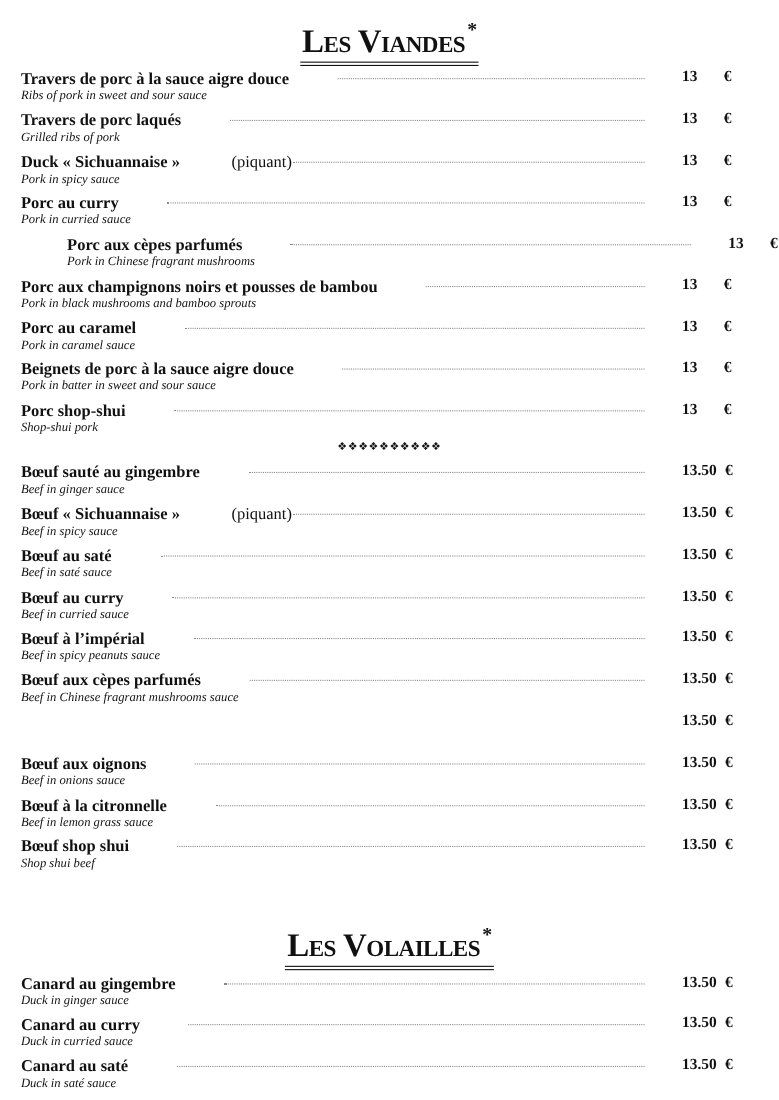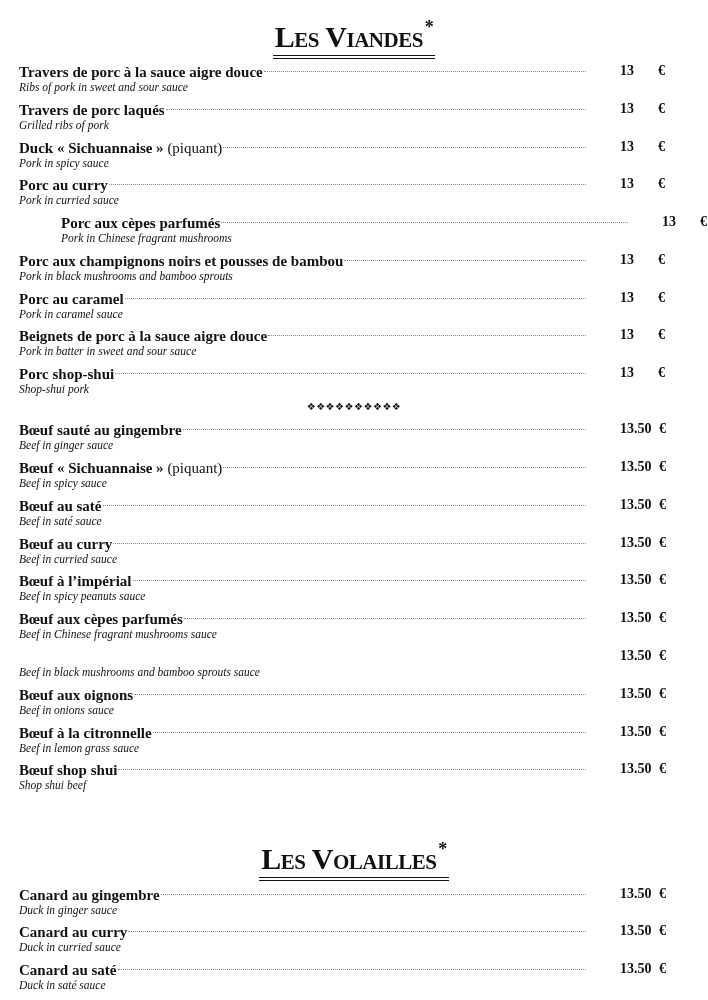--- a/index.html
+++ b/index.html
@@ -13,21 +13,21 @@
     letter-spacing: -0.5px;
   }
   .section-title .t {
     display: inline-block; padding: 0 2px 1px 2px;
     border-bottom: 4px double #111;
   }
   .section-title .star { font-size: 18px; vertical-align: 14px; margin-left: 2px; }
   .item { position: absolute; left: 19px; width: 650px; height: 36px; }
   .item .row { position: absolute; left: 0; top: 0; width: 567px; height: 18px; display: flex; align-items: center; }
   .item .name { font-weight: bold; font-size: 15px; line-height: 16px; white-space: nowrap; }
-  .item .name .plain { font-weight: normal; }
+  .item .name .plain { font-weight: normal; margin-left: 43px; }
   .item .leader {
     flex: 1; height: 0; border-bottom: 1px dotted #8a8a8a; margin-bottom: 2px; margin-left: 1px;
   }
   .item .desc {
     position: absolute; left: 0; top: 18px; font-style: italic; font-size: 11.5px; line-height: 13px; white-space: nowrap;
   }
   .item .price {
     position: absolute; top: 0; font-weight: bold; font-size: 14px; line-height: 16px; white-space: nowrap;
   }
   .item .price.int { left: 601px; }
@@ -180,21 +180,20 @@
 <div class="item" style="top:610px;">
   <div class="row">
       <span class="name"><span>Bœuf aux cèpes parfumés</span><span class="plain"></span></span>
       <span class="leader"></span>
     </div>
   <div class="desc">Beef in Chinese fragrant mushrooms sauce</div>
   <span class="price dec">13.50</span>
   <span class="euro tight" style="left:640px;">€</span>
 </div>
 <div class="item" style="top:648px;">
-  <div class="desc">Beef in black mushrooms and bamboo sprouts sauce</div>
   <span class="price dec">13.50</span>
   <span class="euro tight" style="left:640px;">€</span>
 </div>
 <div class="item" style="top:686px;">
   <div class="row">
       <span class="name"><span>Bœuf aux oignons</span><span class="plain"></span></span>
       <span class="leader"></span>
     </div>
   <div class="desc">Beef in onions sauce</div>
   <span class="price dec">13.50</span>

